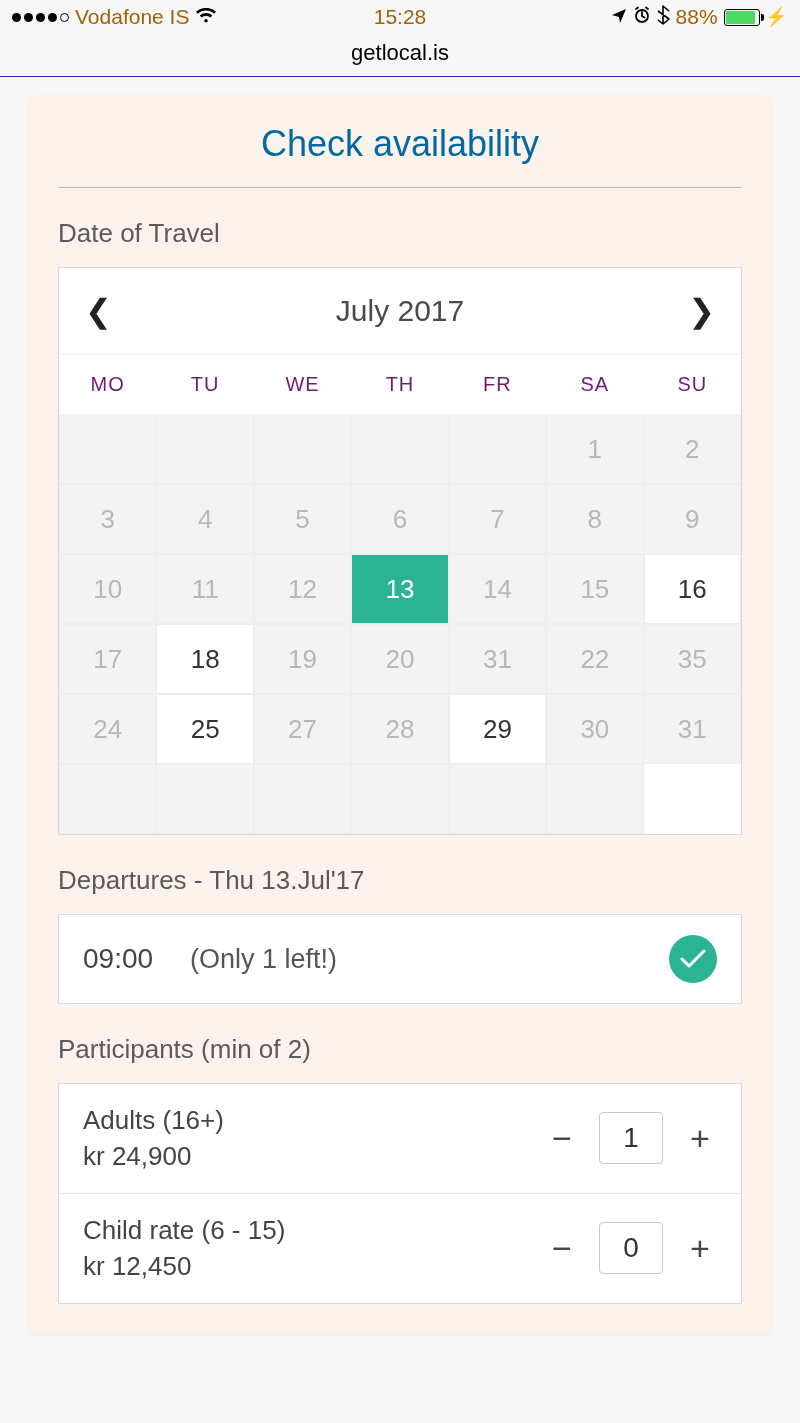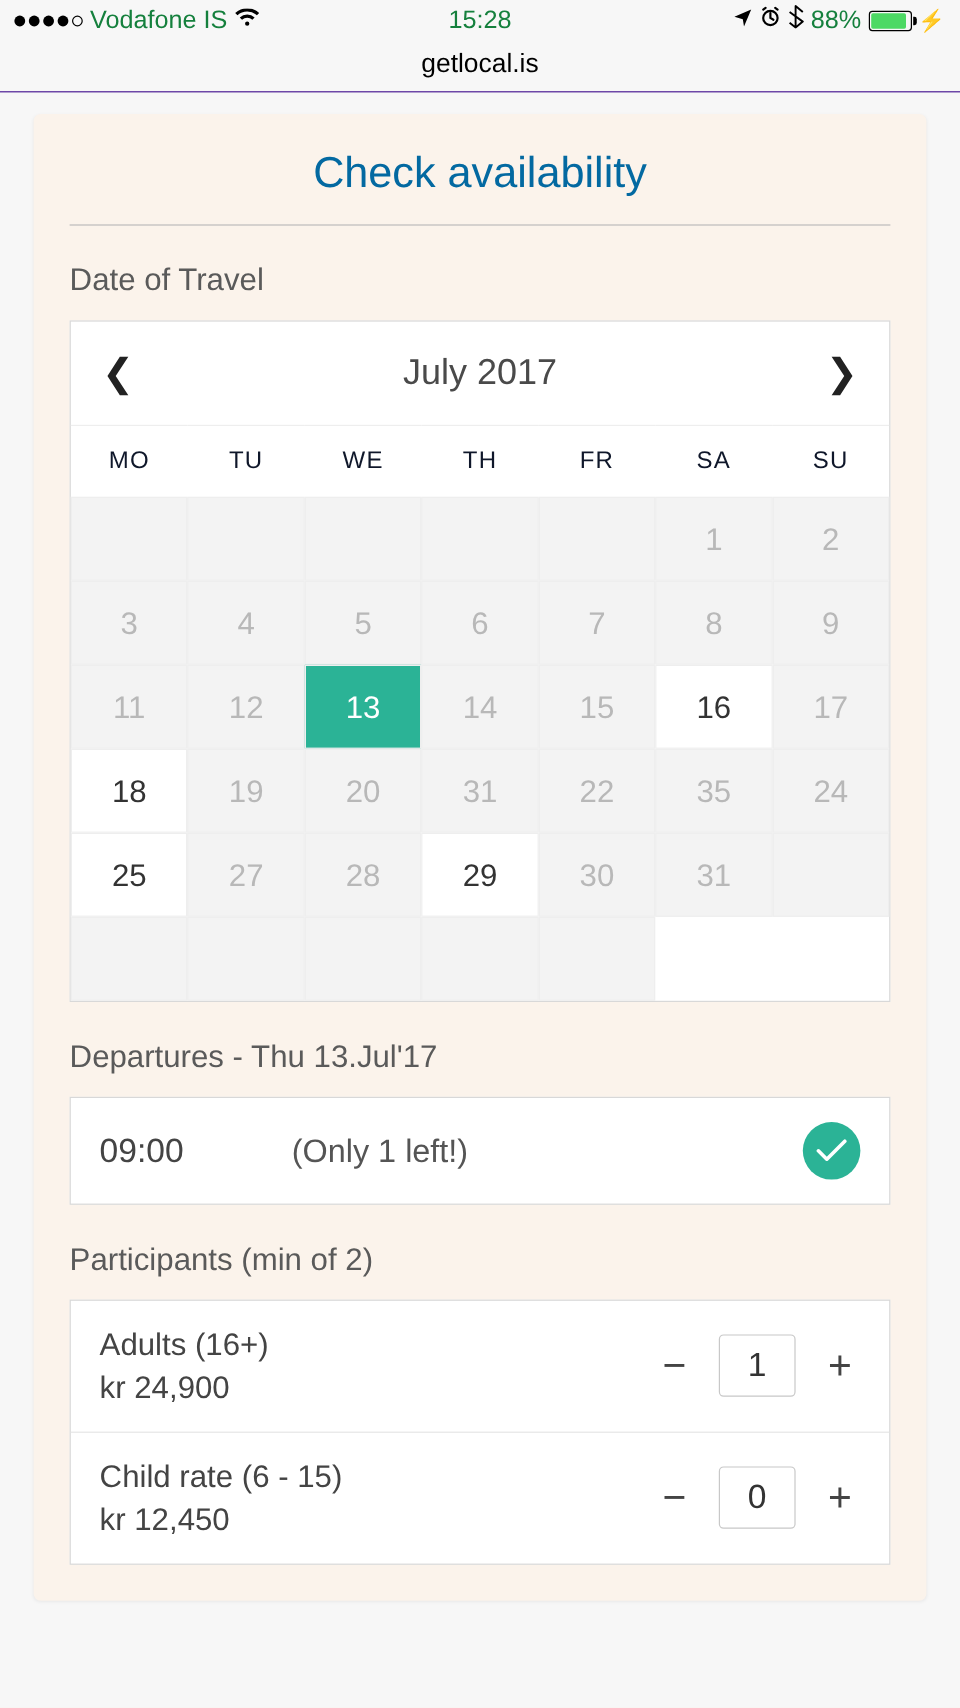--- a/index.html
+++ b/index.html
@@ -13,21 +13,21 @@
   }
   
   .status-bar {
     height: 34px;
     background: #f7f7f7;
     display: flex;
     align-items: center;
     justify-content: space-between;
     padding: 0 12px;
     font-size: 21px;
-    color: #15803d;
+    color: #a16207;
   }
   .status-left, .status-right { display: flex; align-items: center; gap: 6px; }
   .status-center { position: absolute; left: 50%; transform: translateX(-50%); font-weight: 500;}
   .dots { display: flex; gap: 3px; align-items: center; }
   .dot { width: 9px; height: 9px; border-radius: 50%; background: #000; }
   .dot.empty { background: transparent; border: 1.5px solid #000; }
   .battery {
     width: 36px; height: 17px; border: 1.5px solid #000; border-radius: 3px;
     position: relative; display: inline-block;
   }
@@ -94,21 +94,21 @@
     user-select: none;
   }
   .cal-grid {
     display: grid;
     grid-template-columns: repeat(7, 1fr);
   }
   .cal-dow {
     text-align: center;
     padding: 18px 0;
     font-size: 20px;
-    color: #0f172a;
+    color: #701a75;
     font-weight: 400;
     letter-spacing: 1px;
     border-top: 1px solid #eee;
   }
   .cal-cell {
     height: 70px;
     display: flex;
     align-items: center;
     justify-content: center;
     font-size: 26px;
@@ -129,21 +129,21 @@
   .departure-row {
     background: #fff;
     border: 1px solid #d8d8d8;
     padding: 20px 24px;
     display: flex;
     align-items: center;
     justify-content: space-between;
     font-size: 28px;
     color: #444;
   }
-  .dep-left { display: flex; align-items: center; gap: 90px;}
+  .dep-left { display: flex; align-items: center; gap: 37px;}
   .dep-note { color: #555; font-size: 27px;}
   .check-circle {
     width: 48px; height: 48px; border-radius: 50%;
     background: #2bb396; display: flex; align-items: center; justify-content: center;
     color: #fff; font-size: 28px;
   }
   
   .participant-box {
     background: #fff;
     border: 1px solid #d8d8d8;
@@ -243,20 +243,21 @@
         <div class="cal-cell blank"></div>
         <div class="cal-cell">1</div>
         <div class="cal-cell">2</div>
         <div class="cal-cell">3</div>
         <div class="cal-cell">4</div>
         <div class="cal-cell">5</div>
         <div class="cal-cell">6</div>
         <div class="cal-cell">7</div>
         <div class="cal-cell">8</div>
         <div class="cal-cell">9</div>
+        <div class="cal-cell">10</div>
         <div class="cal-cell">11</div>
         <div class="cal-cell">12</div>
         <div class="cal-cell selected">13</div>
         <div class="cal-cell">14</div>
         <div class="cal-cell">15</div>
         <div class="cal-cell avail">16</div>
         <div class="cal-cell">17</div>
         <div class="cal-cell avail">18</div>
         <div class="cal-cell">19</div>
         <div class="cal-cell">20</div>

